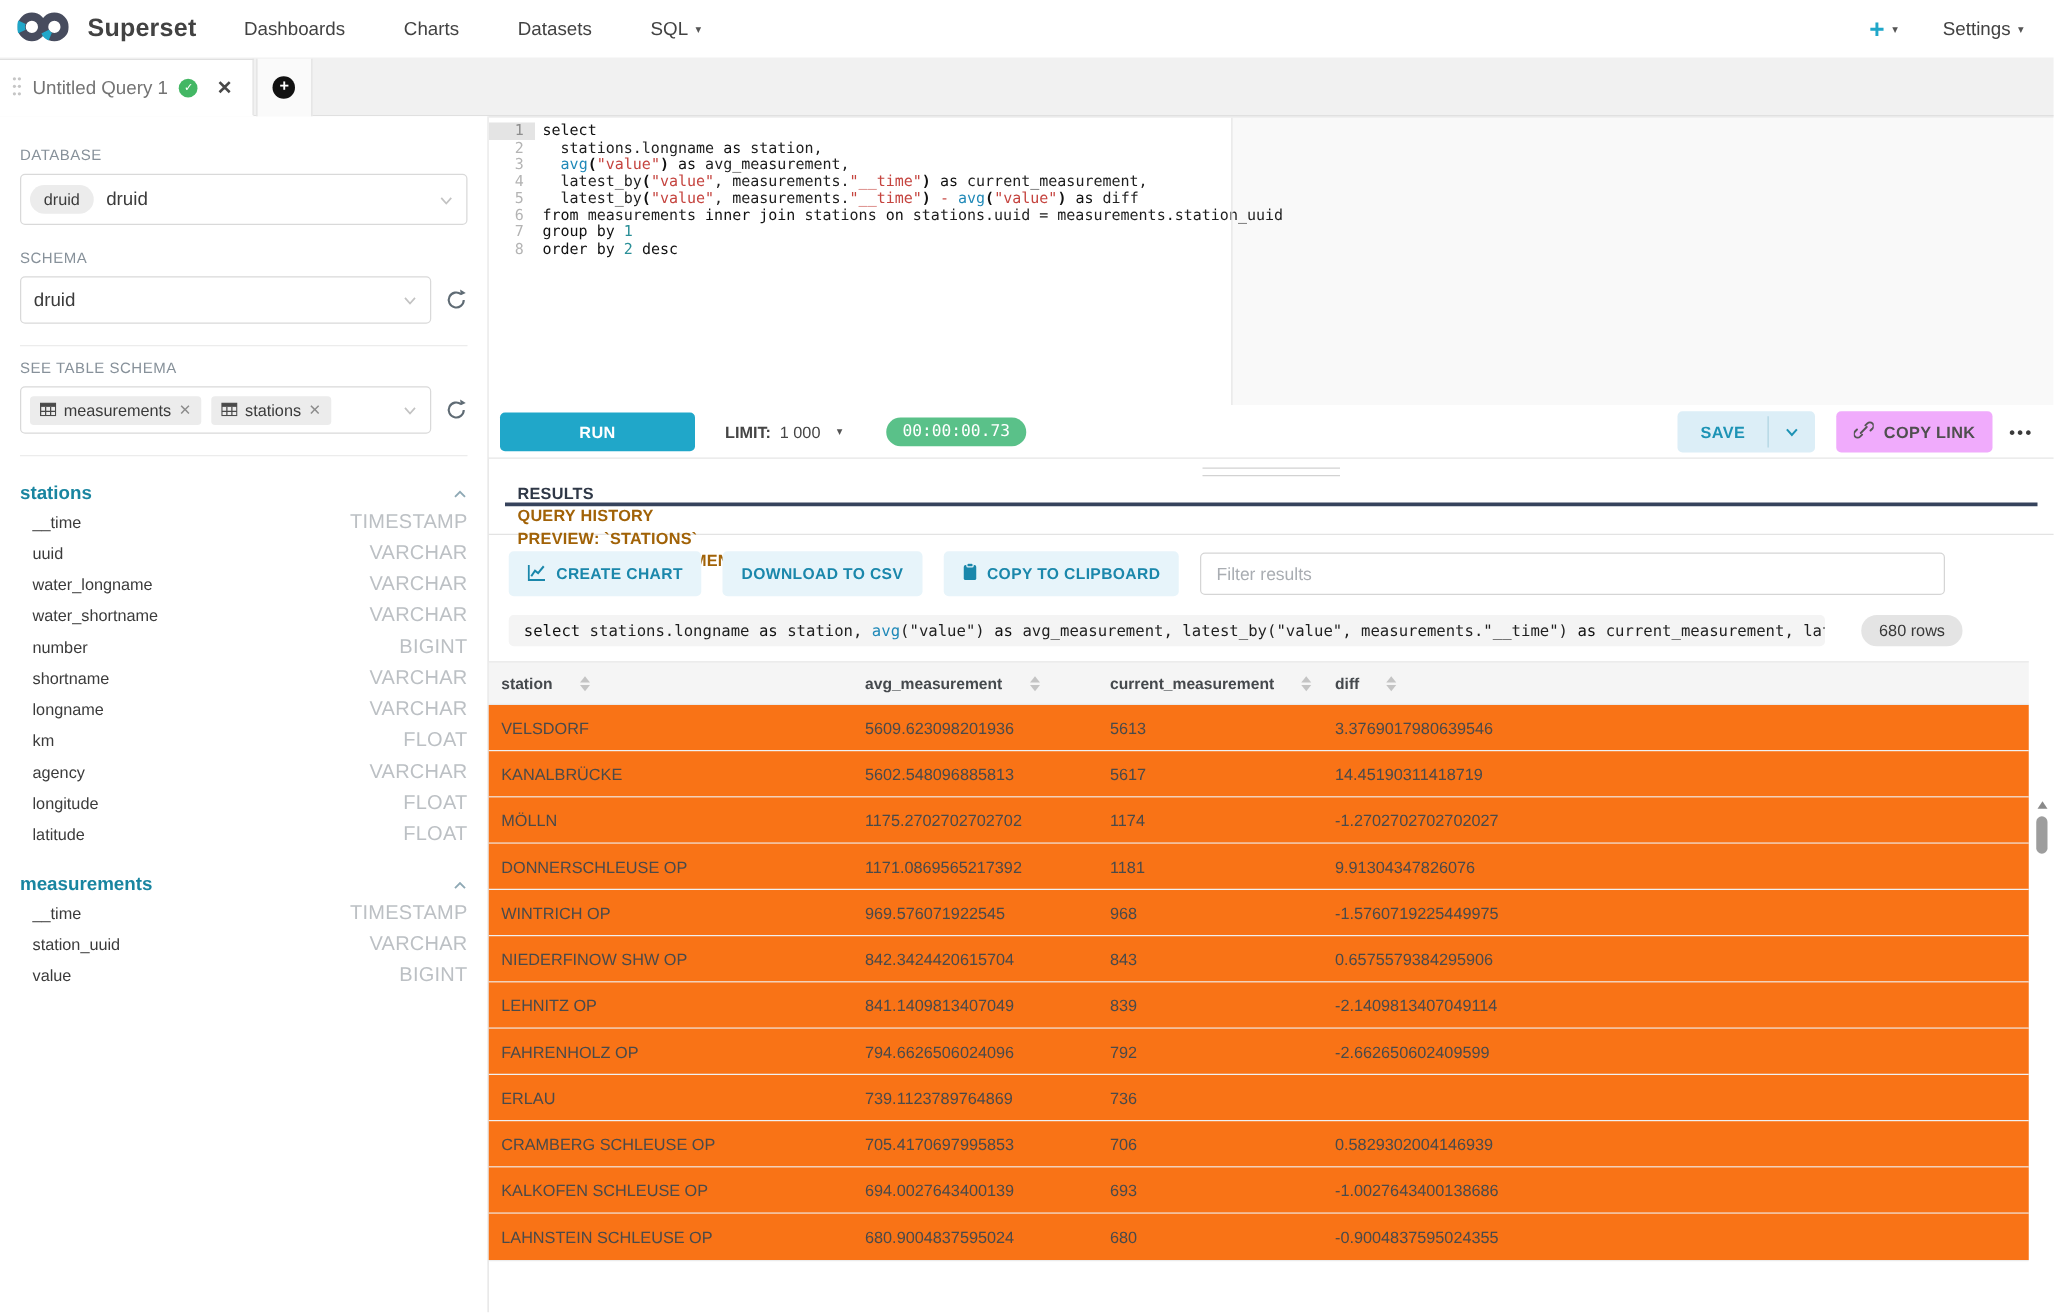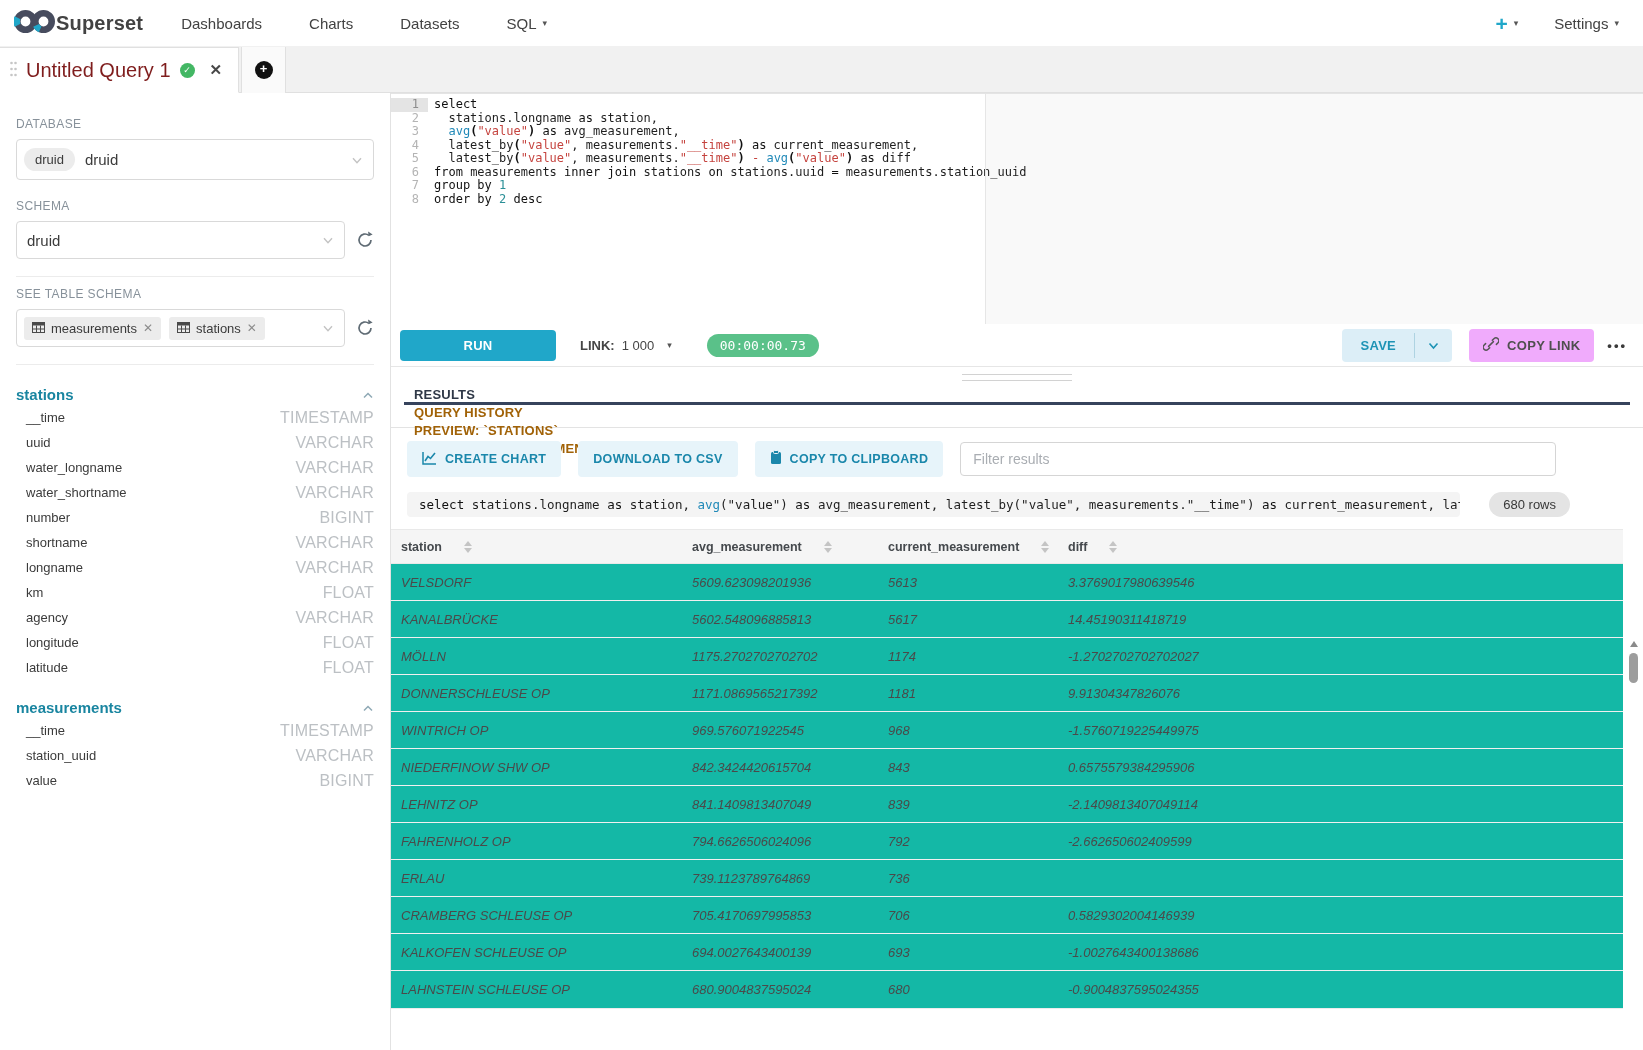--- a/index.html
+++ b/index.html
@@ -4,35 +4,35 @@
 <style>
   * { box-sizing: border-box; }
   html,body { margin:0; padding:0; }
   body {
     width:1643px; height:1050px; overflow:hidden; background:#fff;
     font-family:"Liberation Sans", sans-serif; color:#3b3b3b; font-size:14px;
   }
 
   
   .topnav { height:46px; display:flex; align-items:center; padding:0 24px 0 14px; background:#fff; }
-  .brand { display:flex; align-items:center; gap:1px; }
+  .brand { display:flex; align-items:center; gap:15px; }
   .brand-name { font-size:20px; font-weight:bold; color:#424242; letter-spacing:.2px; }
   .nav-menu { display:flex; align-items:center; gap:47px; margin-left:38px; }
   .nav-item { font-size:15px; color:#424242; cursor:pointer; display:flex; align-items:center; gap:6px; }
   .caret { font-size:9px; color:#555; }
   .nav-right { margin-left:auto; display:flex; align-items:center; gap:36px; }
   .nav-plus { color:#20a7c9; font-size:21px; font-weight:bold; line-height:1; }
   .nav-settings { font-size:15px; color:#424242; }
   .iconbtn { display:flex; align-items:center; gap:6px; cursor:pointer; }
 
   
   .tabbar { height:47px; background:#f1f1f1; border-bottom:1px solid #e0e0e0; display:flex; align-items:flex-end; }
   .qtab { position:relative; bottom:-1px; height:46px; background:#fff; border:1px solid #e0e0e0; border-bottom:1px solid #fff;
           display:flex; align-items:center; padding:0 16px 0 10px; border-left:none; }
-  .qtab-label { color:#7f1d1d; font-size:20px; margin:0 9px; }
+  .qtab-label { color:#737373; font-size:15px; margin:0 9px; }
   .qtab-check { width:15px; height:15px; border-radius:50%; background:#43b764; color:#fff; font-size:9px;
                 display:flex; align-items:center; justify-content:center; }
   .qtab-close { color:#484848; font-size:15px; font-weight:bold; margin-left:15px; cursor:pointer; }
   .addtab { position:relative; bottom:-1px; height:46px; width:45px; background:#fafafa; border:1px solid #e0e0e0; border-top:none; border-bottom:none;
             display:flex; align-items:center; justify-content:center; margin-left:2px; cursor:pointer; }
   .addtab-circle { width:18px; height:18px; border-radius:50%; background:#111; color:#fff; font-size:13px; line-height:16px;
                    text-align:center; font-weight:bold; }
 
   
   .main { display:flex; height:957px; }
@@ -122,21 +122,21 @@
   .rows-badge { background:#e4e4e4; border-radius:14px; padding:5px 14px; font-size:13px; color:#383838; white-space:nowrap; }
 
   .rtable { margin:12px 20px 0 0; border-bottom:1px solid #ececec; }
   .rt-head, .rt-row { display:grid; grid-template-columns:291px 196px 180px 1fr; }
   .rt-head { background:#f5f5f5; border-top:1px solid #e9e9e9; border-bottom:1px solid #e9e9e9; height:35px; align-items:center; }
   .rt-hcell { display:flex; align-items:center; gap:22px; padding-left:10px; font-size:12.5px; font-weight:bold; color:#45494d; cursor:pointer; }
   .sort { display:inline-flex; flex-direction:column; gap:2px; }
   .sort i { width:0; height:0; border-left:4px solid transparent; border-right:4px solid transparent; display:block; }
   .sort .up { border-bottom:5px solid #c4c4c4; }
   .sort .dn { border-top:5px solid #c4c4c4; }
-  .rt-row { height:37px; align-items:center; border-bottom:1px solid #f0f0f0; background:#14b8a6;font-style:italic; }
+  .rt-row { height:37px; align-items:center; border-bottom:1px solid #f0f0f0; background:#f97316; }
   .rt-row:last-child { border-bottom:none; }
   .rt-cell { padding-left:10px; font-size:13px; color:#4a4a4a; white-space:nowrap; overflow:hidden; }
 
   
   .vscroll { position:absolute; right:3px; top:548px; height:450px; width:13px; display:flex; flex-direction:column; align-items:center; }
   .sb-up { width:0; height:0; border-left:4.5px solid transparent; border-right:4.5px solid transparent; border-bottom:6px solid #8a8a8a; cursor:pointer; }
   .sb-thumb { width:9px; height:30px; background:#9d9d9d; border-radius:5px; margin-top:6px; cursor:grab; }
 </style>
 </head>
 <body>
@@ -389,21 +389,21 @@
           <div class="ed-line">
             <span class="gutter">8</span>
             <span class="ed-code"><span class="tok-k">order by</span><span> </span><span class="tok-n">2</span><span> </span><span class="tok-k">desc</span></span>
           </div>
         </div>
     </div>
 
     <div class="ed-toolbar">
       <button class="run-btn">RUN</button>
       <span class="limit">
-        <span class="limit-label">LINK:</span>
+        <span class="limit-label">LIMIT:</span>
         <span class="limit-value">1 000</span>
         <span class="caret">▾</span>
       </span>
       <span class="timer">00:00:00.73</span>
       <span class="tb-right">
         <span class="save-group">
           <span class="save-main">SAVE</span>
           <span class="save-sep"></span>
           <span class="save-caret">
             <svg width="13" height="13">

